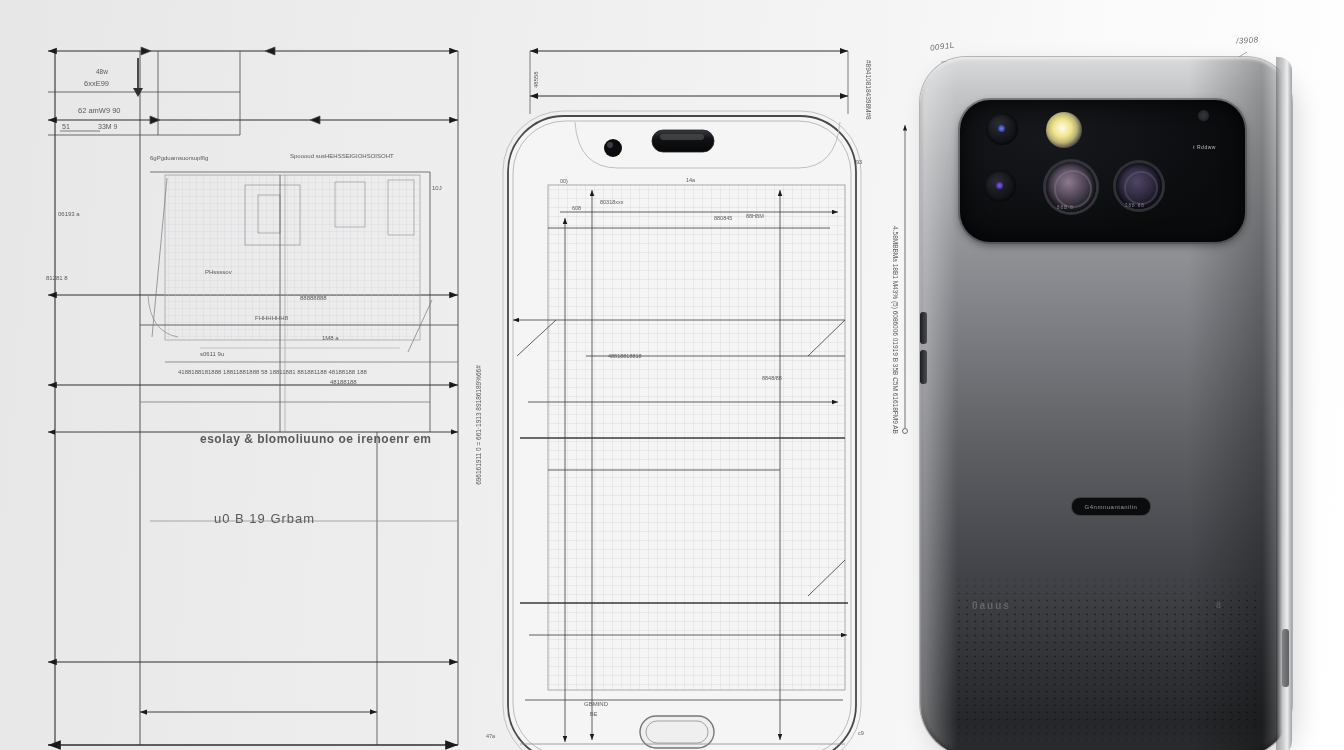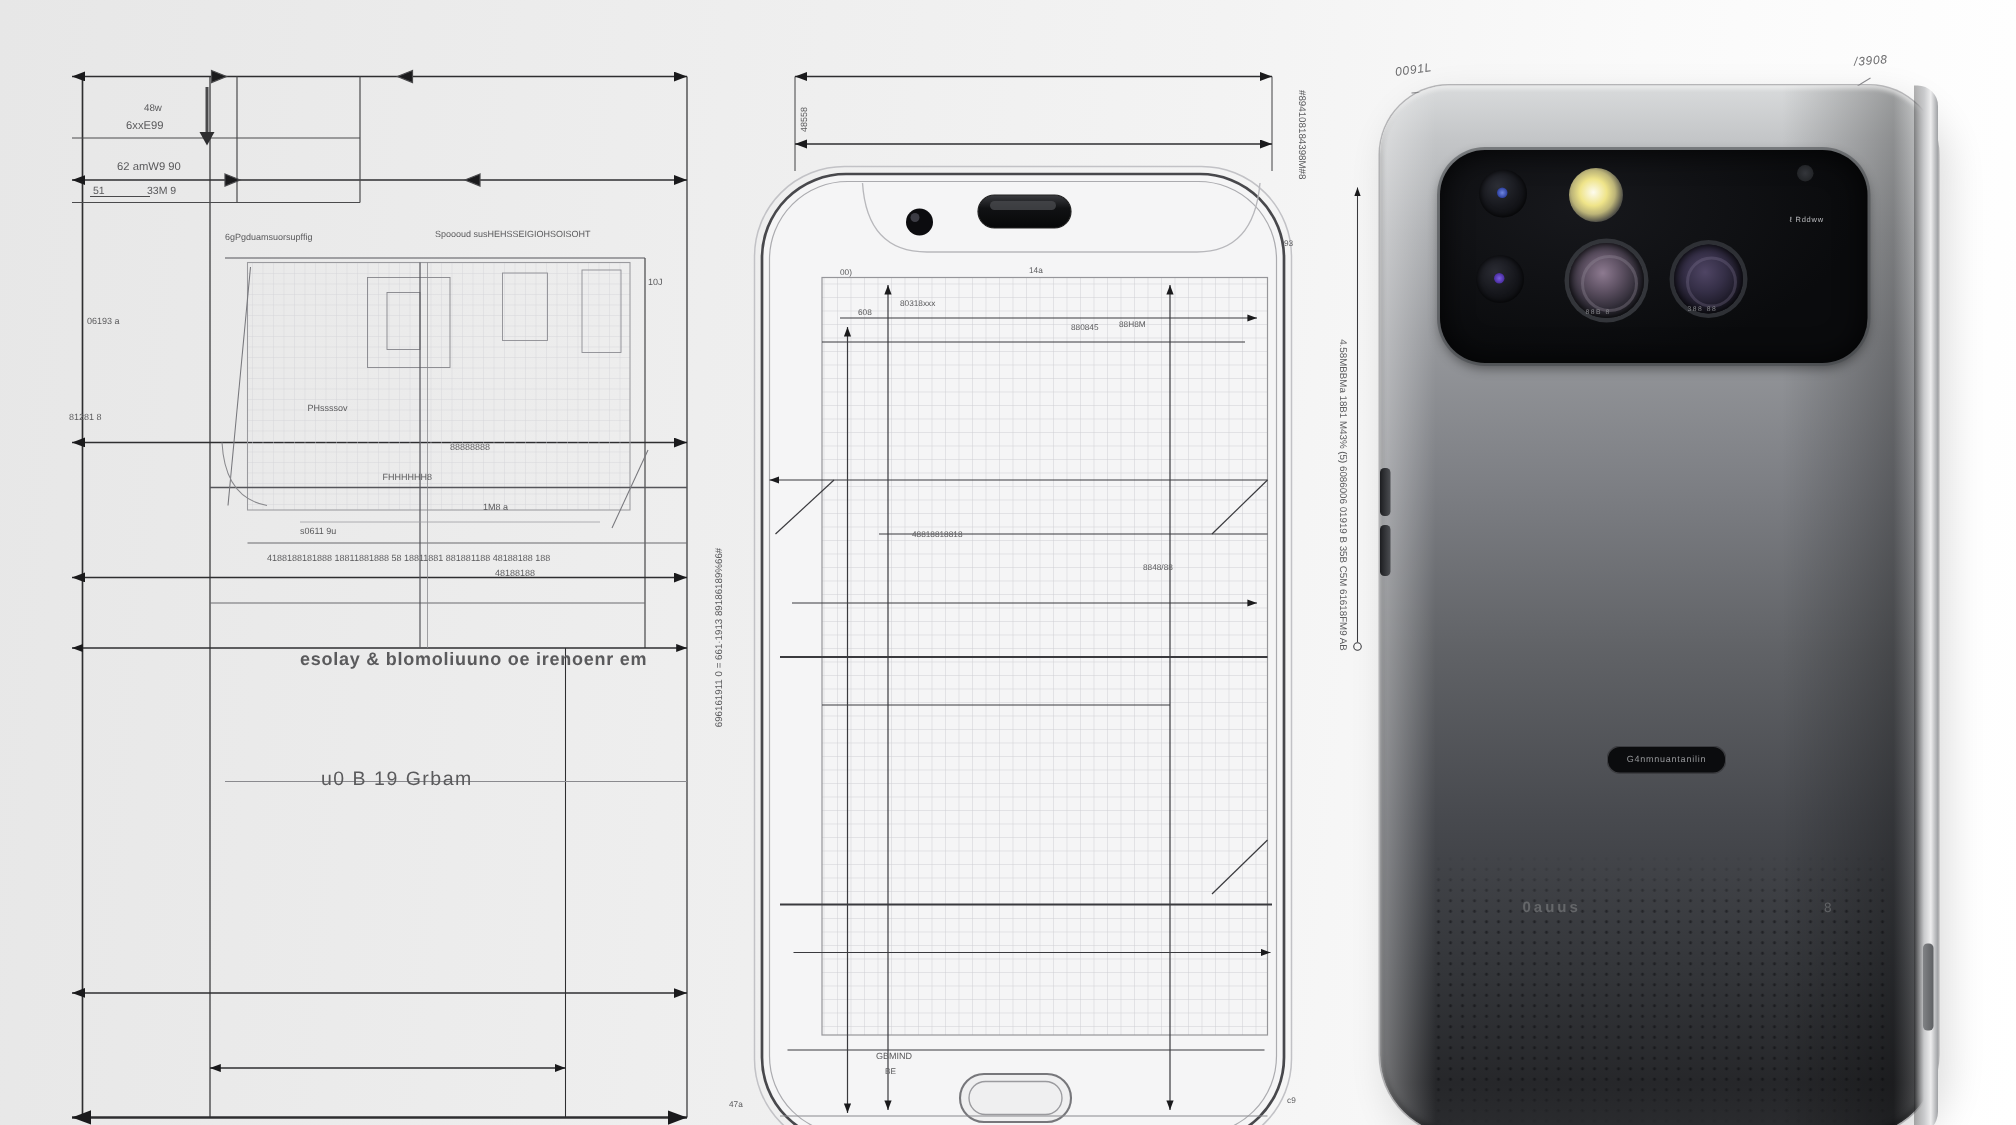--- a/index.html
+++ b/index.html
@@ -45,21 +45,21 @@
     background:linear-gradient(90deg,rgba(0,0,0,.30) 0%,#c9cacc 42%,#ededee 70%,#9fa1a4 100%);}
   #rail-btn{position:absolute;right:3px;top:572px;width:7px;height:58px;border-radius:3px;background:linear-gradient(90deg,#808285,#5e6063);}
   #brand-badge{position:absolute;left:151px;top:440px;width:78px;height:17px;border-radius:9px;background:#0b0c0e;
     border:1px solid rgba(190,190,196,.28);display:flex;align-items:center;justify-content:center;
     font-size:6px;color:#97989b;letter-spacing:.5px;}
   #speckles{position:absolute;left:35px;top:512px;width:302px;height:182px;opacity:.55;
     background-image:radial-gradient(circle,rgba(5,5,8,.8) .8px,transparent 1.2px);
     background-size:8px 7px;
     -webkit-mask-image:linear-gradient(180deg,transparent 0%,#000 22%,#000 82%,transparent 100%);
             mask-image:linear-gradient(180deg,transparent 0%,#000 22%,#000 82%,transparent 100%);}
-  #bottom-faint-text{position:absolute;left:52px;top:543px;font-size:10px;font-weight:bold;color:rgba(135,136,139,.55);letter-spacing:2px;margin-left:43px;}
+  #bottom-faint-text{position:absolute;left:52px;top:543px;font-size:10px;font-weight:bold;color:rgba(135,136,139,.55);letter-spacing:2px;}
   #bottom-mark{position:absolute;left:296px;top:543px;font-size:9px;color:rgba(140,141,144,.5);}
   .photo-lbl{position:absolute;font-size:8px;color:#6b6b6d;font-style:italic;letter-spacing:.5px;}
   #lbl-topleft{left:930px;top:42px;transform:rotate(-8deg);}
   #lbl-topright{left:1236px;top:36px;transform:rotate(-4deg);}
 </style>
 </head>
 <body>
 
 <div id="stage">
 

